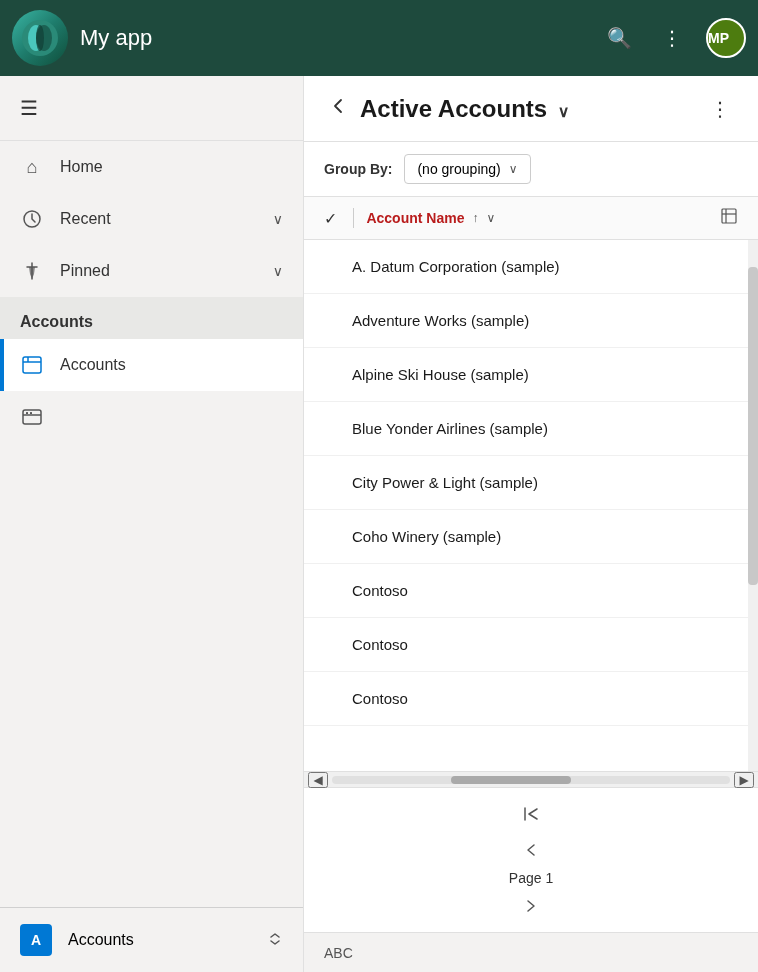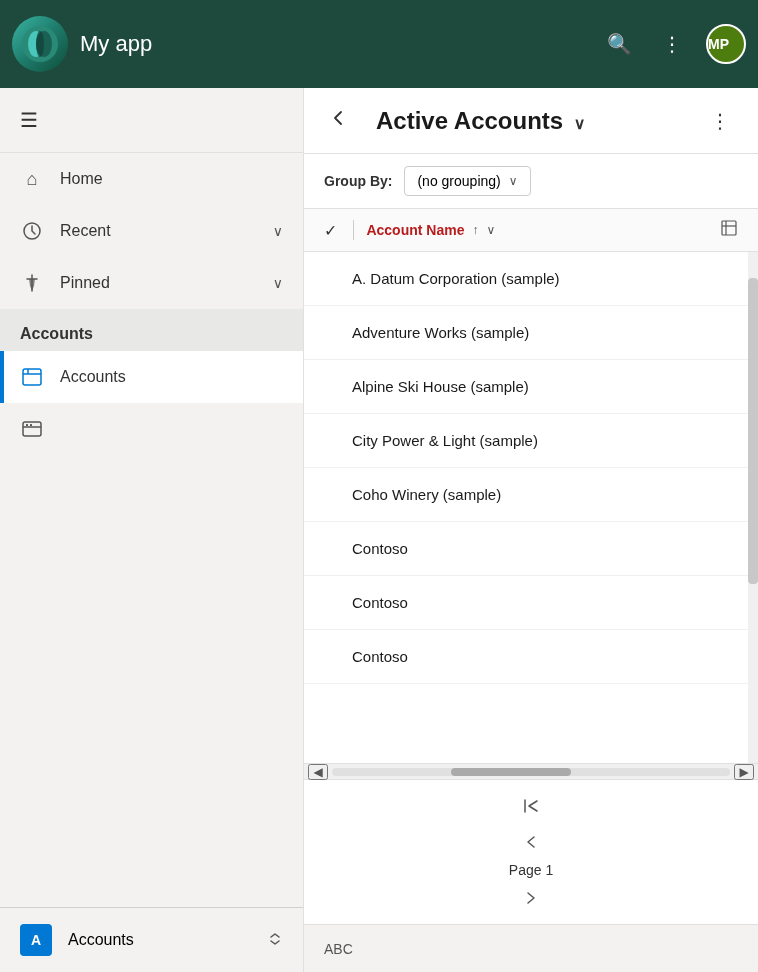--- a/index.html
+++ b/index.html
@@ -1,20 +1,20 @@
 <!DOCTYPE html>
 <html><head>
   <meta charset="utf-8">
   <style>
     * { margin: 0; padding: 0; box-sizing: border-box; }
     body { font-family: 'Segoe UI', Arial, sans-serif; width: 758px; height: 972px; overflow: hidden; display: flex; flex-direction: column; background: #f3f2f1; }
 
     
     .top-header {
-      height: 88px;
+      height: 76px;
       background: #1e4a3d;
       display: flex;
       align-items: center;
       padding: 10px 12px;
       flex-shrink: 0;
     }
     .logo-container {
       width: 56px;
       height: 56px;
       border-radius: 50%;
@@ -175,21 +175,21 @@
       background: white;
       display: flex;
       flex-direction: column;
       overflow: hidden;
     }
     .panel-header {
       display: flex;
       align-items: center;
       padding: 16px 20px;
       border-bottom: 1px solid #e0e0e0;
-      gap: 24px;
+      gap: 8px;
     }
     .back-btn {
       font-size: 20px;
       cursor: pointer;
       color: #333;
       background: none;
       border: none;
       padding: 4px;
     }
     .panel-title {
@@ -323,21 +323,21 @@
       border: none;
       background: none;
       color: #333;
       font-size: 14px;
     }
     .page-btn:disabled { color: #ccc; cursor: default; }
     .page-label { font-size: 14px; color: #333; padding: 0 8px; }
 
     
     .abc-bar {
-      height: 48px;
+      height: 40px;
       background: #f3f2f1;
       border-top: 1px solid #e0e0e0;
       display: flex;
       align-items: center;
       padding: 0 20px;
       font-size: 14px;
       color: #555;
     }
 
     
@@ -512,20 +512,23 @@
     <div class="panel-relative">
       <div class="account-list">
         <div class="account-row">
           <span>A. Datum Corporation (sample)</span>
         </div>
         <div class="account-row">
           <span>Adventure Works (sample)</span>
         </div>
         <div class="account-row">
           <span>Alpine Ski House (sample)</span>
+        </div>
+        <div class="account-row">
+          <span>Blue Yonder Airlines (sample)</span>
         </div>
         <div class="account-row">
           <span>City Power &amp; Light (sample)</span>
         </div>
         <div class="account-row">
           <span>Coho Winery (sample)</span>
         </div>
         <div class="account-row">
           <span>Contoso</span>
         </div>

